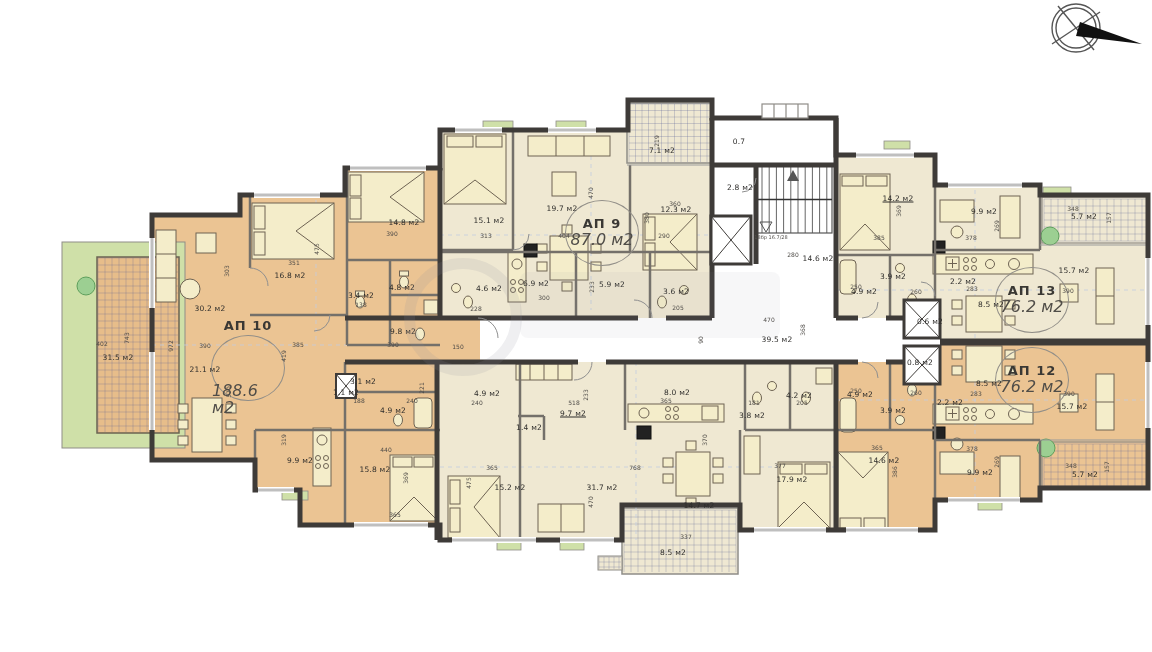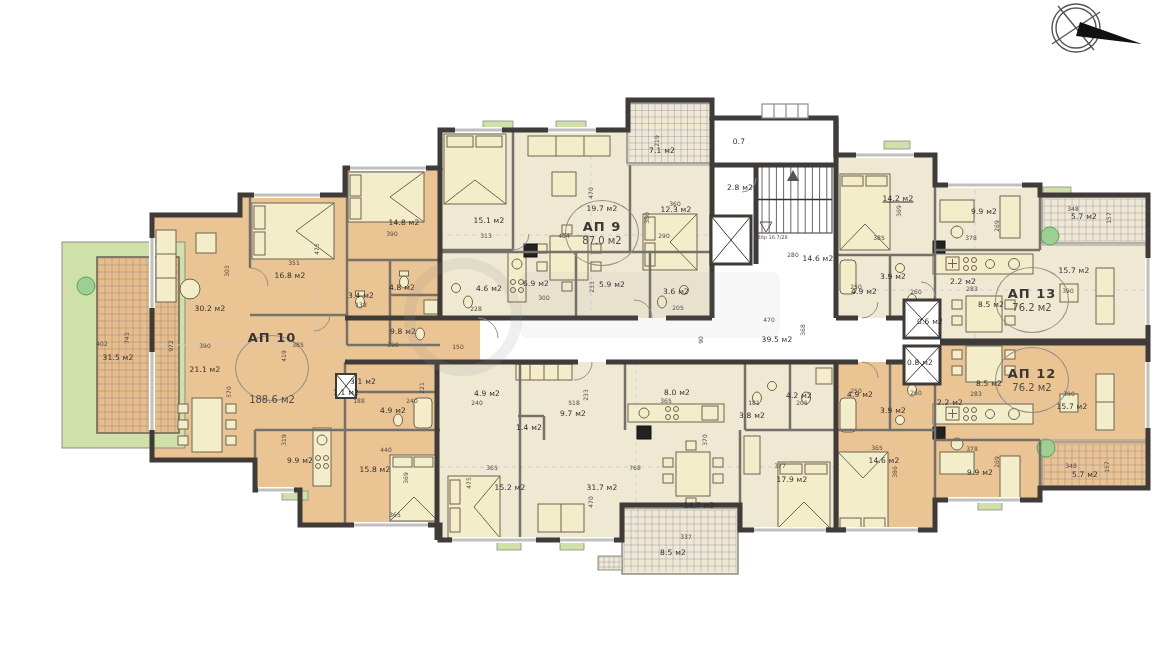--- a/index.html
+++ b/index.html
@@ -11,21 +11,21 @@
               color:#2e2d2b;white-space:nowrap;letter-spacing:.2px;}
   .dim-label{position:absolute;transform:translate(-50%,-50%);font-size:6px;
              color:#4f4c48;white-space:nowrap;}
   .dim-label.vert{transform:translate(-50%,-50%) rotate(-90deg);}
   .note-label{position:absolute;transform:translate(-50%,-50%);font-size:5px;
               color:#55524e;white-space:nowrap;}
   .ap-circle{position:absolute;transform:translate(-50%,-50%);width:72px;height:64px;
              border:1.3px solid #918e88;border-radius:50%;display:flex;flex-direction:column;
              align-items:center;justify-content:center;background:transparent;}
   .ap-name{font-size:13px;font-weight:bold;color:#3a3834;letter-spacing:1px;line-height:1.1;}
-  .ap-area{font-size:10px;color:#504d48;line-height:1.1;}
+  .ap-area{font-size:16px;color:#504d48;line-height:1.1;font-style:italic;}
   #watermark{position:absolute;left:0;top:0;width:100%;height:100%;pointer-events:none;}
   .wm-ring{position:absolute;left:404px;top:258px;width:96px;height:96px;border-radius:50%;
            border:11px solid rgba(140,145,155,.14);}
   .wm-blob{position:absolute;left:520px;top:272px;width:260px;height:66px;border-radius:8px;
            background:rgba(140,145,155,.07);}
   .wm-text{position:absolute;left:758px;top:362px;transform:translate(-50%,-50%);
            font-size:40px;font-weight:bold;letter-spacing:14px;color:rgba(138,143,153,.20);
            white-space:nowrap;}
 </style>
 </head>
@@ -573,21 +573,21 @@
         <line x1="1052" y1="44" x2="1100" y2="12"></line>
     <polygon points="1080,22 1142,44 1076,36" fill="#111" stroke="none"></polygon>
   </g>
 </svg>
 
 <div id="labels">
       <div class="ap-circle" style="left: 602px; top: 233px;">
         <div class="ap-name">АП 9</div>
         <div class="ap-area">87.0 м2</div>
       </div>
-      <div class="ap-circle" style="left: 272px; top: 368px; gap: 48px;">
+      <div class="ap-circle" style="left: 248px; top: 368px; gap: 48px;">
         <div class="ap-name">АП 10</div>
         <div class="ap-area">188.6 м2</div>
       </div>
       <div class="ap-circle" style="left: 1032px; top: 300px;">
         <div class="ap-name">АП 13</div>
         <div class="ap-area">76.2 м2</div>
       </div>
       <div class="ap-circle" style="left: 1032px; top: 380px;">
         <div class="ap-name">АП 12</div>
         <div class="ap-area">76.2 м2</div>
@@ -599,35 +599,35 @@
       <span class="area-label" style="left: 402px; top: 287px;">4.8 м2</span>
       <span class="area-label" style="left: 361px; top: 295px;">3.4 м2</span>
       <span class="area-label" style="left: 403px; top: 331px;">9.8 м2</span>
       <span class="area-label" style="left: 363px; top: 381px;">3.1 м2</span>
       <span class="area-label" style="left: 346px; top: 392px;">1.1 м2</span>
       <span class="area-label" style="left: 393px; top: 410px;">4.9 м2</span>
       <span class="area-label" style="left: 300px; top: 460px;">9.9 м2</span>
       <span class="area-label" style="left: 375px; top: 469px;">15.8 м2</span>
       <span class="area-label" style="left: 118px; top: 357px;">31.5 м2</span>
       <span class="area-label" style="left: 489px; top: 220px;">15.1 м2</span>
-      <span class="area-label" style="left: 562px; top: 208px; margin-left: 40px;">19.7 м2</span>
+      <span class="area-label" style="left: 562px; top: 208px;">19.7 м2</span>
       <span class="area-label" style="left: 676px; top: 209px;">12.3 м2</span>
       <span class="area-label" style="left: 489px; top: 288px;">4.6 м2</span>
       <span class="area-label" style="left: 536px; top: 283px;">6.9 м2</span>
       <span class="area-label" style="left: 612px; top: 284px;">5.9 м2</span>
       <span class="area-label" style="left: 676px; top: 291px;">3.6 м2</span>
       <span class="area-label" style="left: 662px; top: 150px;">7.1 м2</span>
       <span class="area-label" style="left: 708px; top: 141px; margin-left: 31px;">0.7</span>
       <span class="area-label" style="left: 740px; top: 187px;">2.8 м2</span>
       <span class="area-label" style="left: 818px; top: 258px;">14.6 м2</span>
       <span class="area-label" style="left: 777px; top: 339px;">39.5 м2</span>
       <span class="area-label" style="left: 930px; top: 321px;">0.6 м2</span>
       <span class="area-label" style="left: 920px; top: 362px;">0.8 м2</span>
       <span class="area-label" style="left: 487px; top: 393px;">4.9 м2</span>
-      <span class="area-label" style="left: 573px; top: 413px;">9.7 м2</span>
+      <span class="area-label" style="left: 573px; top: 413px; text-decoration: underline;">9.7 м2</span>
       <span class="area-label" style="left: 529px; top: 427px;">1.4 м2</span>
       <span class="area-label" style="left: 510px; top: 487px;">15.2 м2</span>
       <span class="area-label" style="left: 602px; top: 487px;">31.7 м2</span>
       <span class="area-label" style="left: 677px; top: 392px;">8.0 м2</span>
       <span class="area-label" style="left: 699px; top: 505px; text-align: center;">14.7 м2</span>
       <span class="area-label" style="left: 792px; top: 479px;">17.9 м2</span>
       <span class="area-label" style="left: 799px; top: 395px;">4.2 м2</span>
       <span class="area-label" style="left: 752px; top: 415px;">3.8 м2</span>
       <span class="area-label" style="left: 673px; top: 552px;">8.5 м2</span>
       <span class="area-label" style="left: 898px; top: 198px; text-decoration: underline;">14.2 м2</span>

